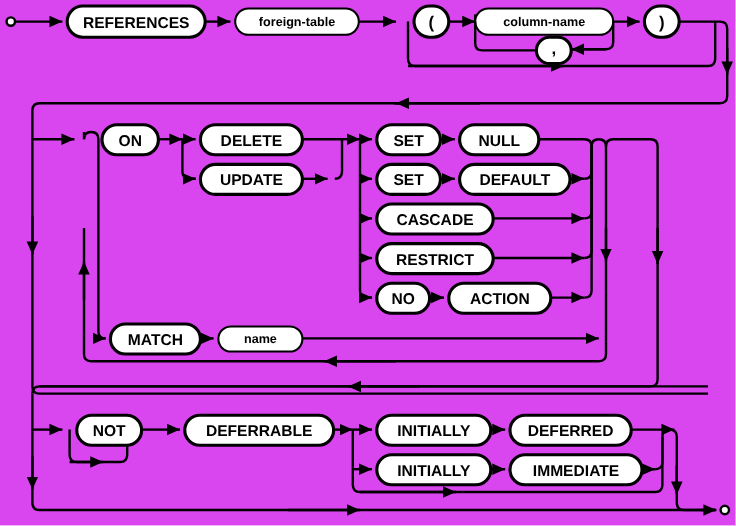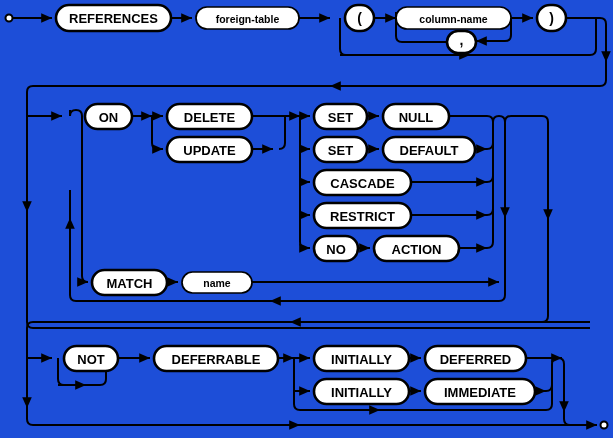--- a/index.html
+++ b/index.html
@@ -1,18 +1,18 @@
 <!DOCTYPE html>
 <html><head>
 <meta charset="utf-8">
 <style>
   html,body{margin:0;padding:0;background:#ffffff;}
   body{width:613px;height:438px;overflow:hidden;
        font-family:"Liberation Sans",sans-serif;}
-  #diagram-root{position:relative;width:613px;height:438px;background:#1d4ed8;}
+  #diagram-root{position:relative;width:613px;height:438px;background:#d946ef;}
   svg{display:block;}
   .rail{fill:none;stroke:#000;stroke-width:2;}
   .box-term{fill:#fff;stroke:#000;stroke-width:2.6;}
   .box-nonterm{fill:#fff;stroke:#000;stroke-width:1.7;}
   .lbl-term{font-family:"Liberation Sans",sans-serif;font-weight:bold;
             font-size:13px;fill:#000;text-anchor:middle;dominant-baseline:central;}
   .lbl-nonterm{font-family:"Liberation Sans",sans-serif;font-weight:bold;
             font-size:10.5px;fill:#000;text-anchor:middle;dominant-baseline:central;}
   .lbl-punct{font-family:"Liberation Sans",sans-serif;font-weight:bold;
             font-size:14px;fill:#000;text-anchor:middle;dominant-baseline:central;}

